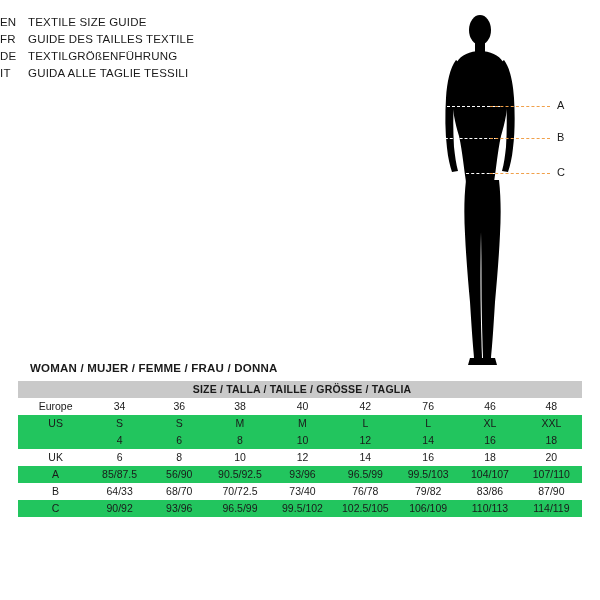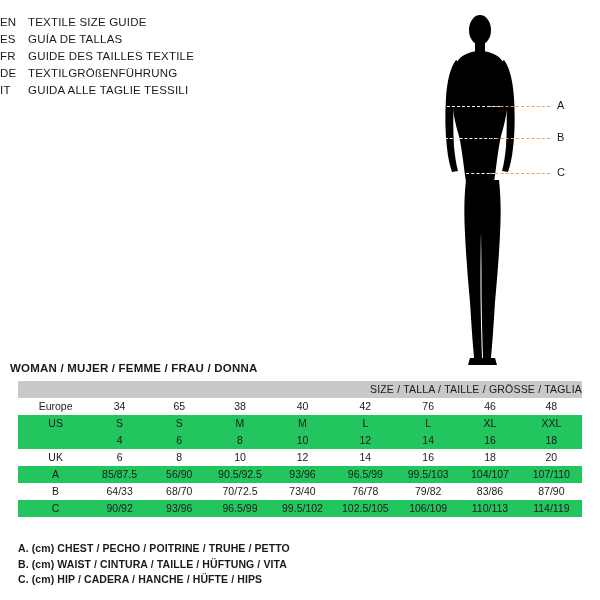--- a/index.html
+++ b/index.html
@@ -71,21 +71,21 @@
   .measure-label {
     position: absolute;
     font-size: 11px;
     color: #1a1a1a;
     font-family: "Liberation Sans", sans-serif;
   }
 
   
   .woman-title {
     position: absolute;
-    left: 10px;
+    left: 30px;
     top: 362px;
     font-size: 11.5px;
     font-weight: bold;
     letter-spacing: 0.2px;
     color: #1a1a1a;
   }
 
   
   .size-table {
     position: absolute;
@@ -97,23 +97,23 @@
     color: #1a1a1a;
   }
   .size-table th, .size-table td {
     padding: 0;
     height: 17px;
     line-height: 17px;
     text-align: center;
     font-weight: normal;
   }
   .size-table th.head-row {
-    text-align: right;
+    text-align: center;
     padding-left: 4px;
-    font-weight: normal;
+    font-weight: bold;
     letter-spacing: 0.2px;
   }
   .size-table tr.header {
     background: #c9c9c9;
   }
   .size-table tr.shaded {
     background: #22c55e;
   }
   .size-table tr.plain {
     background: #ffffff;
@@ -140,24 +140,20 @@
 </style>
 </head>
 <body>
 
 <div class="page">
 
   <div class="lang-block">
     <div class="lang-row">
       <span class="lang-code">EN</span>
       <span class="lang-text">TEXTILE SIZE GUIDE</span>
-    </div>
-    <div class="lang-row">
-      <span class="lang-code">ES</span>
-      <span class="lang-text">GUÍA DE TALLAS</span>
     </div>
     <div class="lang-row">
       <span class="lang-code">FR</span>
       <span class="lang-text">GUIDE DES TAILLES TEXTILE</span>
     </div>
     <div class="lang-row">
       <span class="lang-code">DE</span>
       <span class="lang-text">TEXTILGRÖßENFÜHRUNG</span>
     </div>
     <div class="lang-row">
@@ -235,21 +231,21 @@
   <div class="woman-title">WOMAN / MUJER / FEMME / FRAU / DONNA</div>
 
   <table class="size-table">
     <tbody>
       <tr class="header">
         <th class="head-row" colspan="9">SIZE / TALLA / TAILLE / GRÖSSE / TAGLIA</th>
       </tr>
       <tr class="plain">
         <td class="rowlabel col-label">Europe</td>
         <td class="col-val">34</td>
-        <td class="col-val">65</td>
+        <td class="col-val">36</td>
         <td class="col-val">38</td>
         <td class="col-val">40</td>
         <td class="col-val">42</td>
         <td class="col-val">76</td>
         <td class="col-val">46</td>
         <td class="col-val">48</td>
       </tr>
       <tr class="shaded">
         <td class="rowlabel col-label">US</td>
         <td class="col-val">S</td>
@@ -312,19 +308,14 @@
         <td class="col-val">96.5/99</td>
         <td class="col-val">99.5/102</td>
         <td class="col-val">102.5/105</td>
         <td class="col-val">106/109</td>
         <td class="col-val">110/113</td>
         <td class="col-val">114/119</td>
       </tr>
     </tbody>
   </table>
 
-  <div class="legend">
-    <div>A. (cm) CHEST / PECHO / POITRINE / TRUHE / PETTO</div>
-    <div>B. (cm) WAIST / CINTURA / TAILLE / HÜFTUNG / VITA</div>
-    <div>C. (cm) HIP / CADERA / HANCHE / HÜFTE / HIPS</div>
-  </div>
 
 </div>
 
 </body></html>

